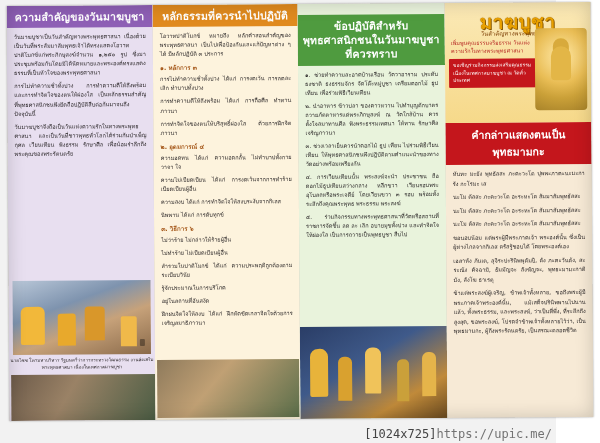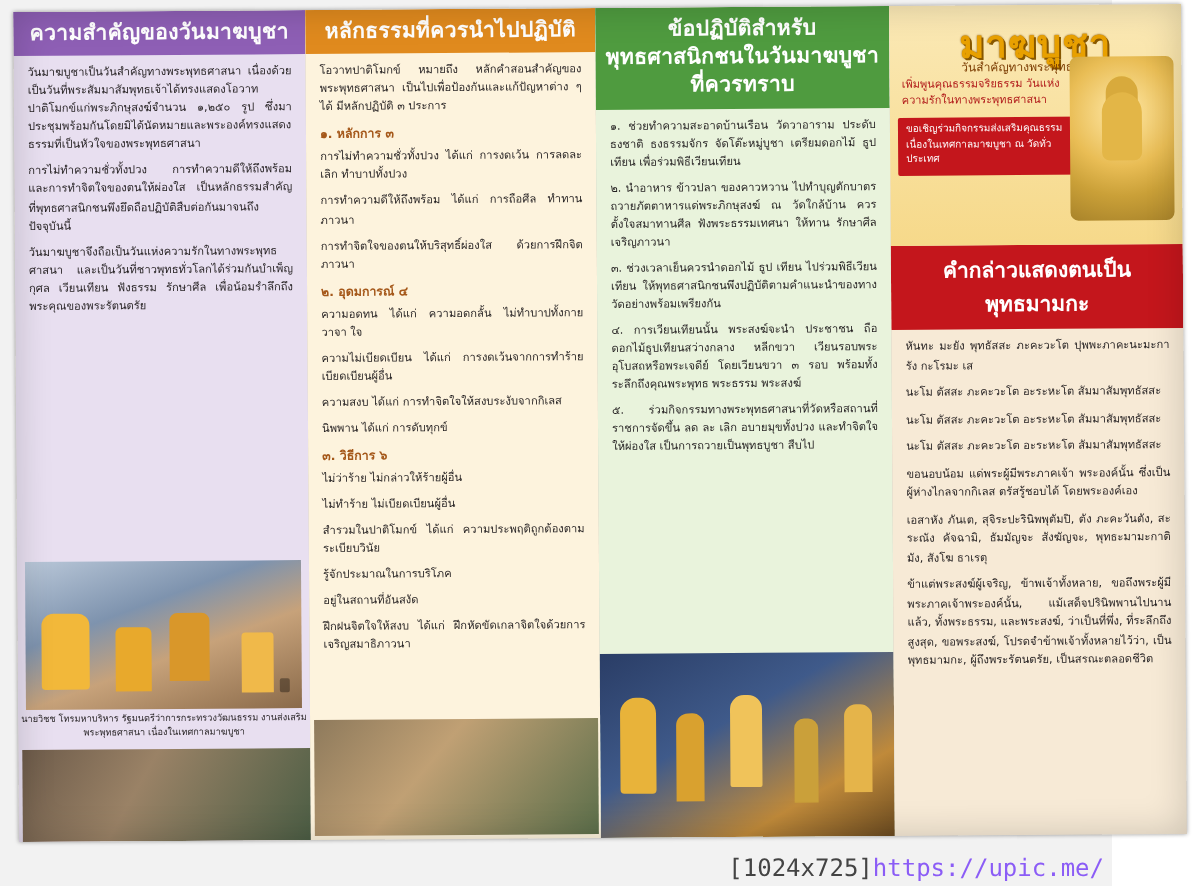--- a/index.html
+++ b/index.html
@@ -47,21 +47,21 @@
     color:#ffffff;
     font-size:10.5px;
     font-weight:bold;
     text-align:center;
     padding:4px 3px 4px 3px;
     line-height:1.35;
     letter-spacing:.2px;
   }
   .hdr1{background:#8e5fb5;}
   .hdr2{background:#e08a1e;}
-  .hdr3{background:#4f9b3f;}
+  .hdr3{background:#4f9b3f;margin-top:11px;}
 
   .body-text{
     font-size:5.6px;
     line-height:1.62;
     text-align:justify;
     color:#231f20;
     padding:5px 7px 0 7px;
   }
   .body-text p{margin:0 0 4px 0;}
   .sub{
@@ -172,21 +172,21 @@
     font-size:4.5px;color:#fff;background:rgba(0,0,0,.35);
     padding:1px 2px;border-radius:1px;
   }
 
   
   .wm{
     position:absolute;right:4px;bottom:2px;
     font-size:12px;color:#444;
     font-family:"DejaVu Sans Mono","Liberation Mono",monospace;
   }
-  .wm .blue{color:#8b5cf6;}
+  .wm .blue{color:#737373;}
   .shadow-edge{
     position:absolute;inset:0;
     box-shadow:inset 0 0 18px rgba(0,0,0,.18);
     pointer-events:none;
   }
 </style>
 </head>
 <body>
 
 <div class="page">

